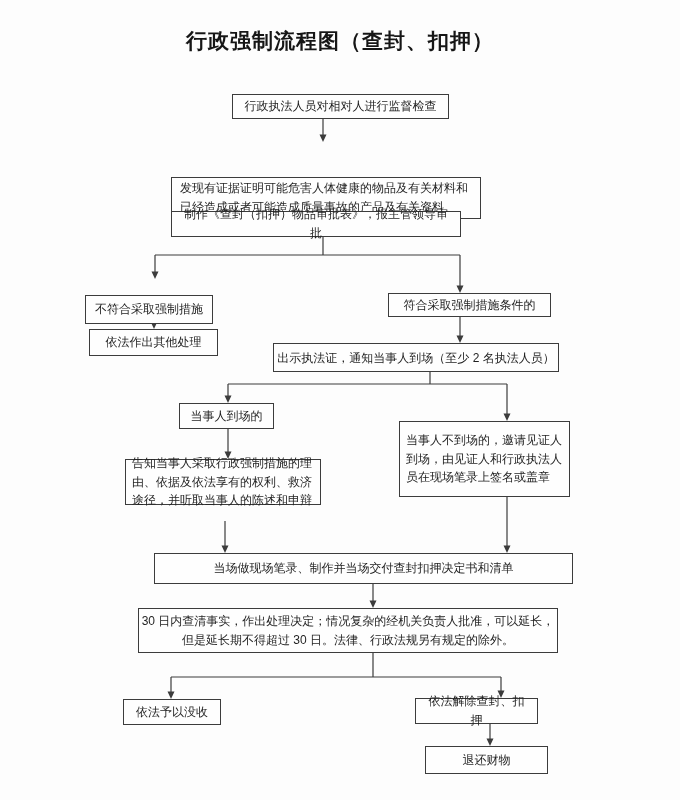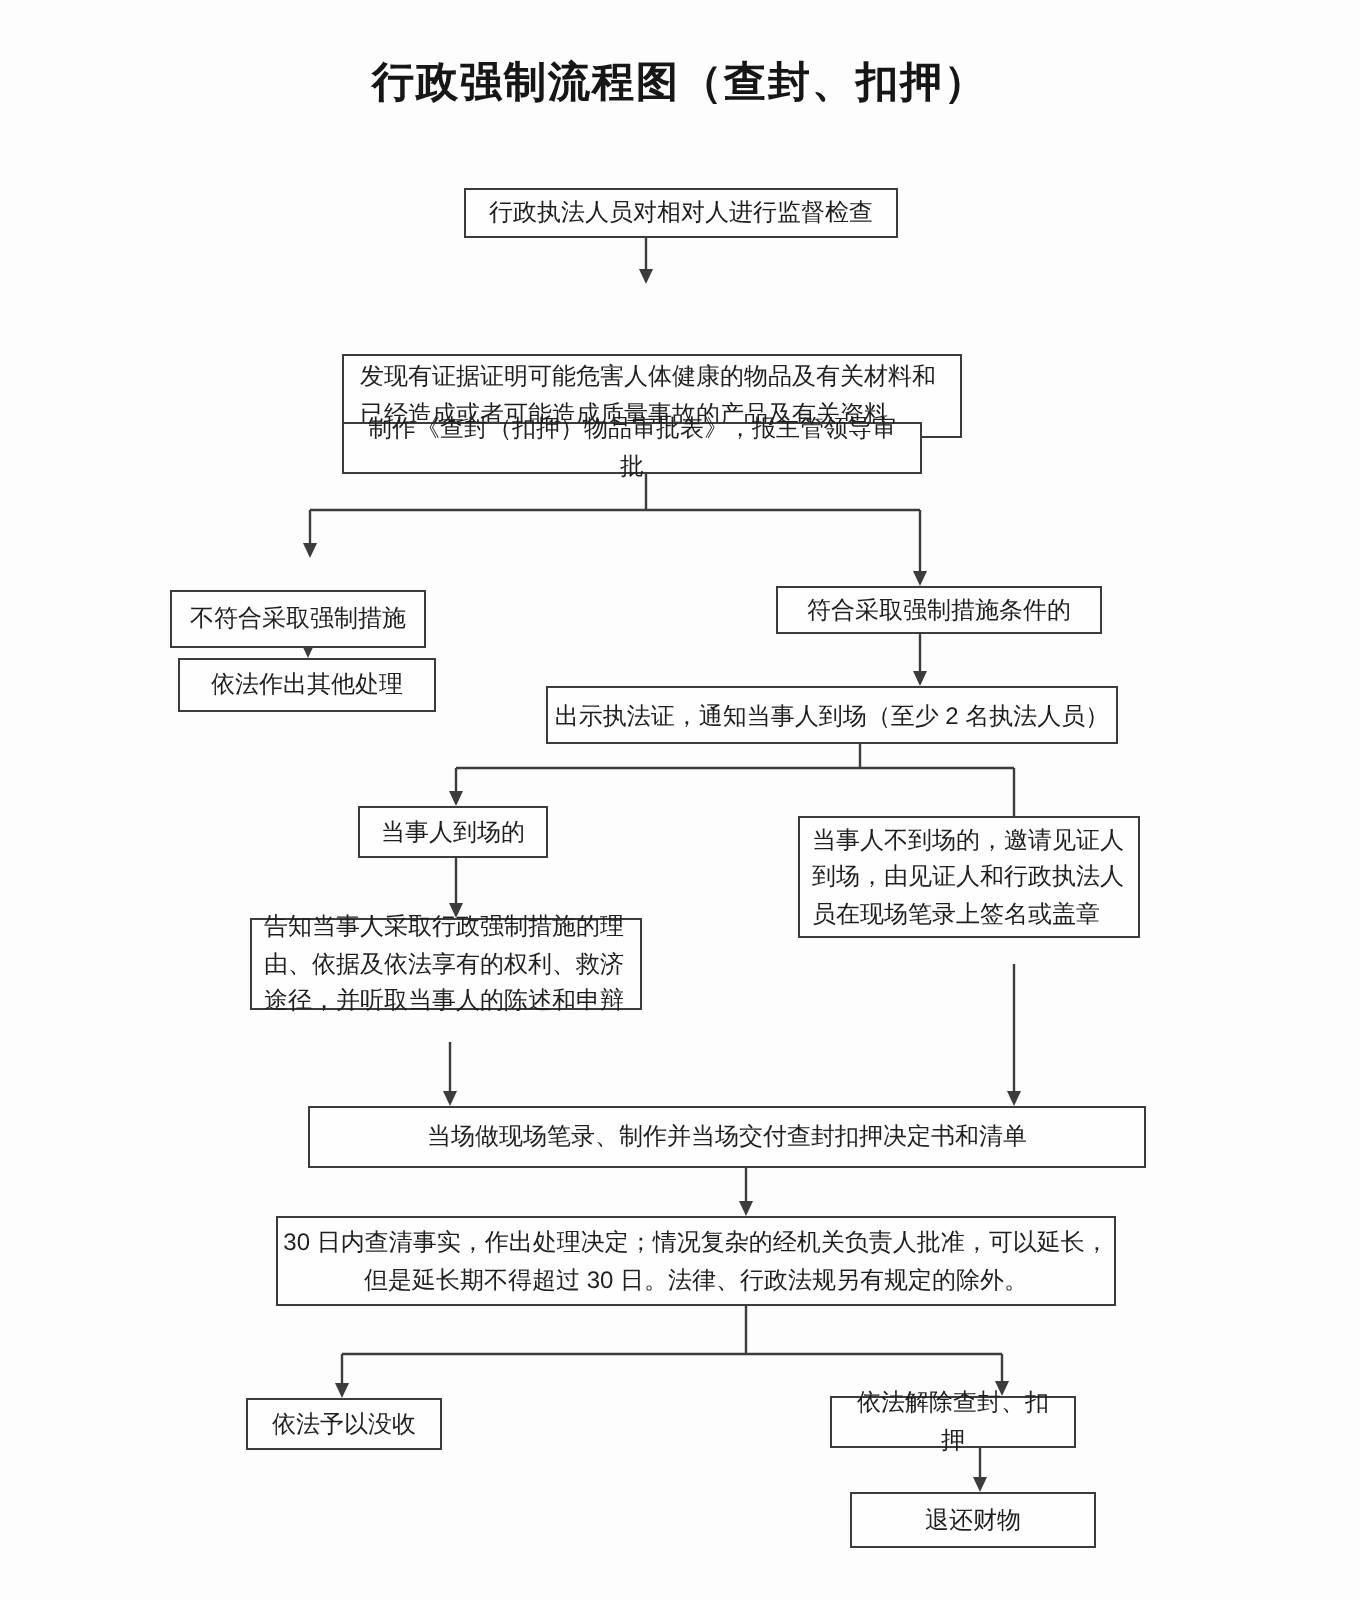--- a/index.html
+++ b/index.html
@@ -63,21 +63,21 @@
   }
   
   .n-supervise   { left:232px; top:94px;  width:217px; height:25px; }
   .n-discover    { left:171px; top:142px; width:310px; height:42px; padding:3px 8px;margin-top:35px; }
   .n-form        { left:171px; top:211px; width:290px; height:26px; }
   .n-notqual     { left:85px;  top:279px; width:128px; height:29px;margin-top:16px; }
   .n-other       { left:89px;  top:329px; width:129px; height:27px; }
   .n-qualified   { left:388px; top:293px; width:163px; height:24px; }
   .n-showcert    { left:273px; top:343px; width:286px; height:29px; padding:3px 2px;align-items:flex-end; }
   .n-present     { left:179px; top:403px; width:95px;  height:26px; }
-  .n-absent      { left:399px; top:408px; width:171px; height:61px; padding:4px 6px; }
+  .n-absent      { left:399px; top:421px; width:171px; height:76px; padding:4px 6px; }
   .n-inform      { left:125px; top:459px; width:196px; height:46px; padding:12px 6px; }
   .n-record      { left:154px; top:553px; width:419px; height:31px; }
   .n-decision    { left:138px; top:608px; width:420px; height:45px; padding:10px 0; }
   .n-confiscate  { left:123px; top:699px; width:98px;  height:26px; }
   .n-release     { left:415px; top:698px; width:123px; height:26px; }
   .n-return      { left:425px; top:746px; width:123px; height:28px; }
 </style>
 </head>
 <body>
 

